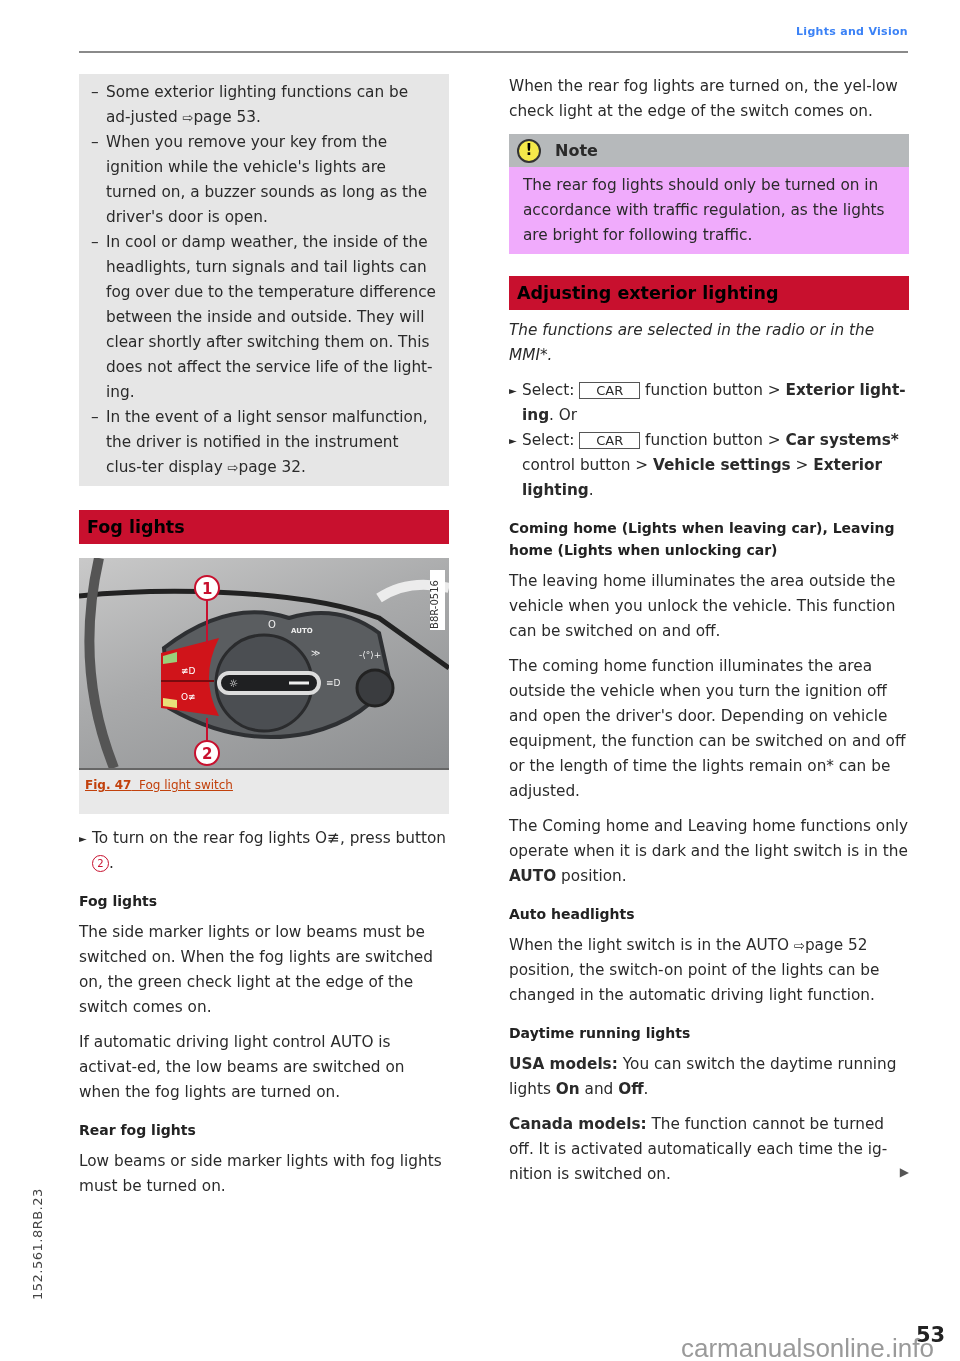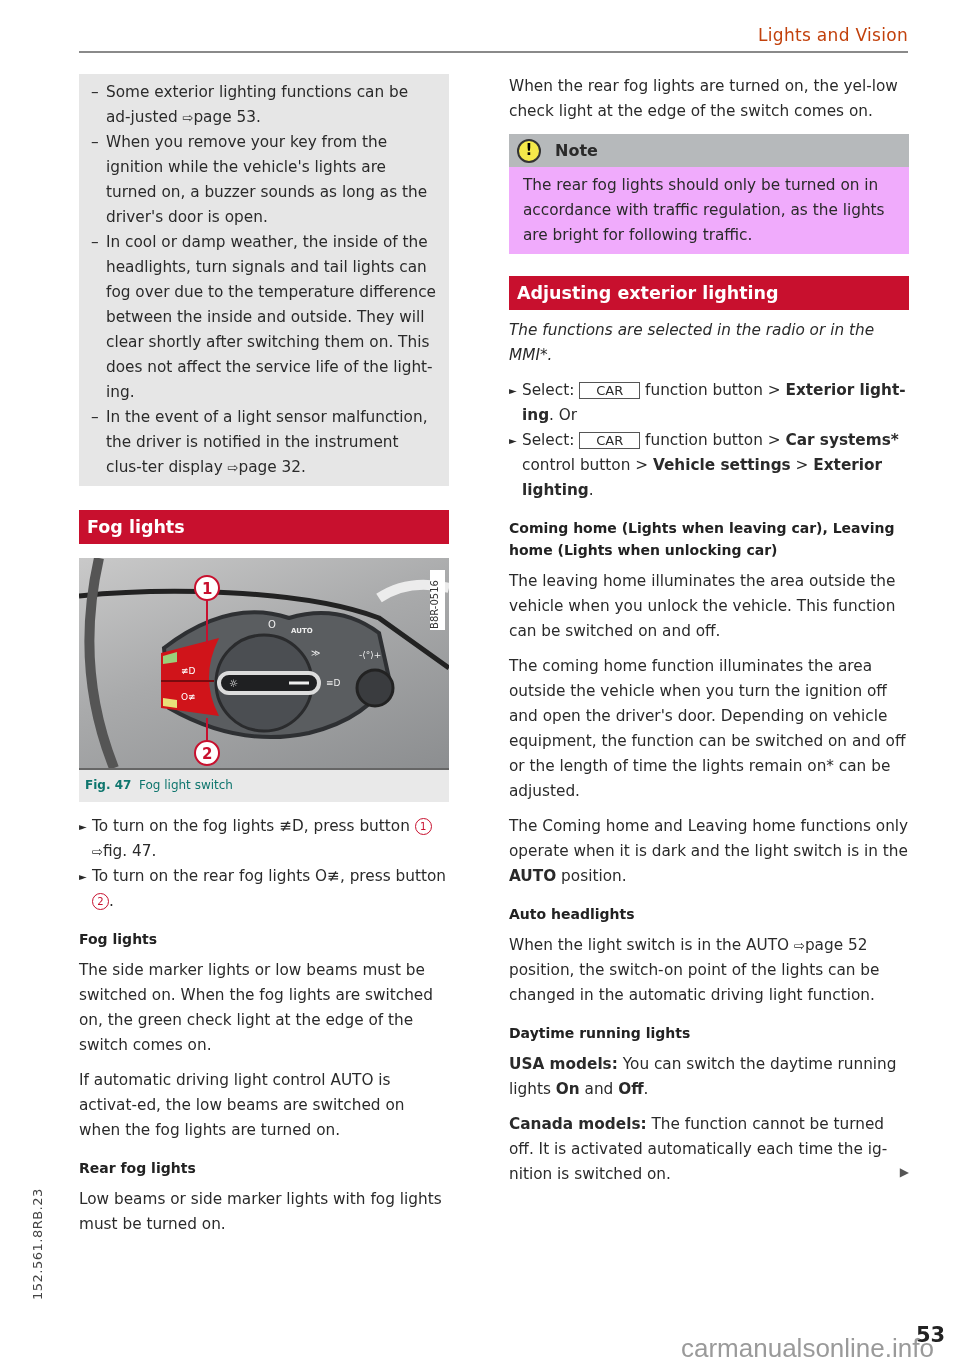--- a/index.html
+++ b/index.html
@@ -1,39 +1,39 @@
 <!DOCTYPE html>
 <html><head>
 <meta charset="utf-8">
 <style>
   html, body { margin: 0; padding: 0; }
   body {
     width: 960px; height: 1361px; background: #ffffff; position: relative; overflow: hidden;
     font-family: "DejaVu Sans", sans-serif; color: #2a2a2a;
   }
   .header-rule { position: absolute; left: 79px; top: 51px; width: 829px; height: 2px; background: #8a8a8a; }
-  .header-title { position: absolute; right: 52px; top: 25px; font-size: 17px; font-weight: normal; color: #c2410c; letter-spacing: 0.3px; }
+  .header-title { position: absolute; right: 52px; top: 25px; font-size: 11px; font-weight: bold; color: #3b82f6; letter-spacing: 0.3px; }
   .side-code {
     position: absolute; left: 30px; top: 1300px; transform-origin: 0 0; transform: rotate(-90deg);
     font-size: 13px; color: #444; letter-spacing: 0.5px; white-space: nowrap;
   }
   .col { position: absolute; font-size: 15.3px; line-height: 25px; }
   .col-left { left: 79px; top: 74px; width: 370px; }
   .col-right { left: 509px; top: 74px; width: 400px; }
 
   .gray-box { background: #e6e6e6; padding: 6px 12px 6px 12px; }
   .dash-item { position: relative; padding-left: 15px; margin: 0; }
   .dash-item::before { content: "–"; position: absolute; left: 0; top: 0; }
   .ref { }
   .arrow-ref { font-style: normal; font-size: 13px; }
 
-  .red-bar { background: #c8102e; color: #ffffff; font-weight: bold; font-size: 17.5px; padding: 5px 8px; line-height: 24px; }
+  .red-bar { background: #c8102e; color: #000000; font-weight: bold; font-size: 17.5px; padding: 5px 8px; line-height: 24px; }
   .fig-box { background: #e9e9e9; margin-top: 14px; }
   .fig-img { position: relative; height: 210px; background: linear-gradient(160deg, #c9c9c9 0%, #a9aaab 45%, #8c8e90 100%); overflow: hidden; border-bottom: 2px solid #666; }
-  .fig-caption { font-size: 12px; padding: 3px 6px 4px 6px; color: #0f766e; }
+  .fig-caption { font-size: 12px; padding: 3px 6px 16px 6px; color: #c2410c; text-decoration: underline; }
   .fig-caption b { font-weight: bold; }
   .fig-code { position: absolute; right: 4px; top: 12px; width: 15px; height: 60px; background: #fff; }
   .fig-code span { position: absolute; left: -20px; top: 22px; transform: rotate(-90deg); font-size: 10px; color: #333; white-space: nowrap; }
 
   .bullet { position: relative; padding-left: 13px; margin: 0; }
   .bullet::before { content: "►"; position: absolute; left: 0; top: 0; font-size: 10px; }
   .circ-num { display: inline-block; width: 15px; height: 15px; border: 1.5px solid #c8102e; border-radius: 50%; color: #c8102e; font-size: 10px; line-height: 15px; text-align: center; vertical-align: 1px; }
   h3 { font-size: 14px; font-weight: bold; margin: 14px 0 8px 0; line-height: 22px; color: #222; }
   p { margin: 0 0 10px 0; }
 
@@ -94,21 +94,20 @@
         <text x="123" y="201" fill="#c8102e" font-size="15" font-weight="bold" font-family="DejaVu Sans, sans-serif">2</text>
       </svg>
       <div class="fig-code">
           <span>B8R-0516</span>
         </div>
     </div>
     <div class="fig-caption"><b>Fig. 47</b>&nbsp; <span>Fog light switch</span></div>
   </div>
 
   <div style="margin-top:12px;">
-    <p class="bullet"><span>To turn on the fog lights </span><span>≢D</span><span>, press button </span><span class="circ-num">1</span><br><span class="arrow-ref">⇨</span><span class="ref">fig. 47</span><span>.</span></p>
     <p class="bullet"><span>To turn on the rear fog lights </span><span>O≢</span><span>, press button </span><br><span class="circ-num">2</span><span>.</span></p>
   </div>
 
   <h3>Fog lights</h3>
   <p>The side marker lights or low beams must be switched on. When the fog lights are switched on, the green check light at the edge of the switch comes on.</p>
   <p>If automatic driving light control AUTO is activat-ed, the low beams are switched on when the fog lights are turned on.</p>
 
   <h3>Rear fog lights</h3>
   <p>Low beams or side marker lights with fog lights must be turned on.</p>
 </div>

